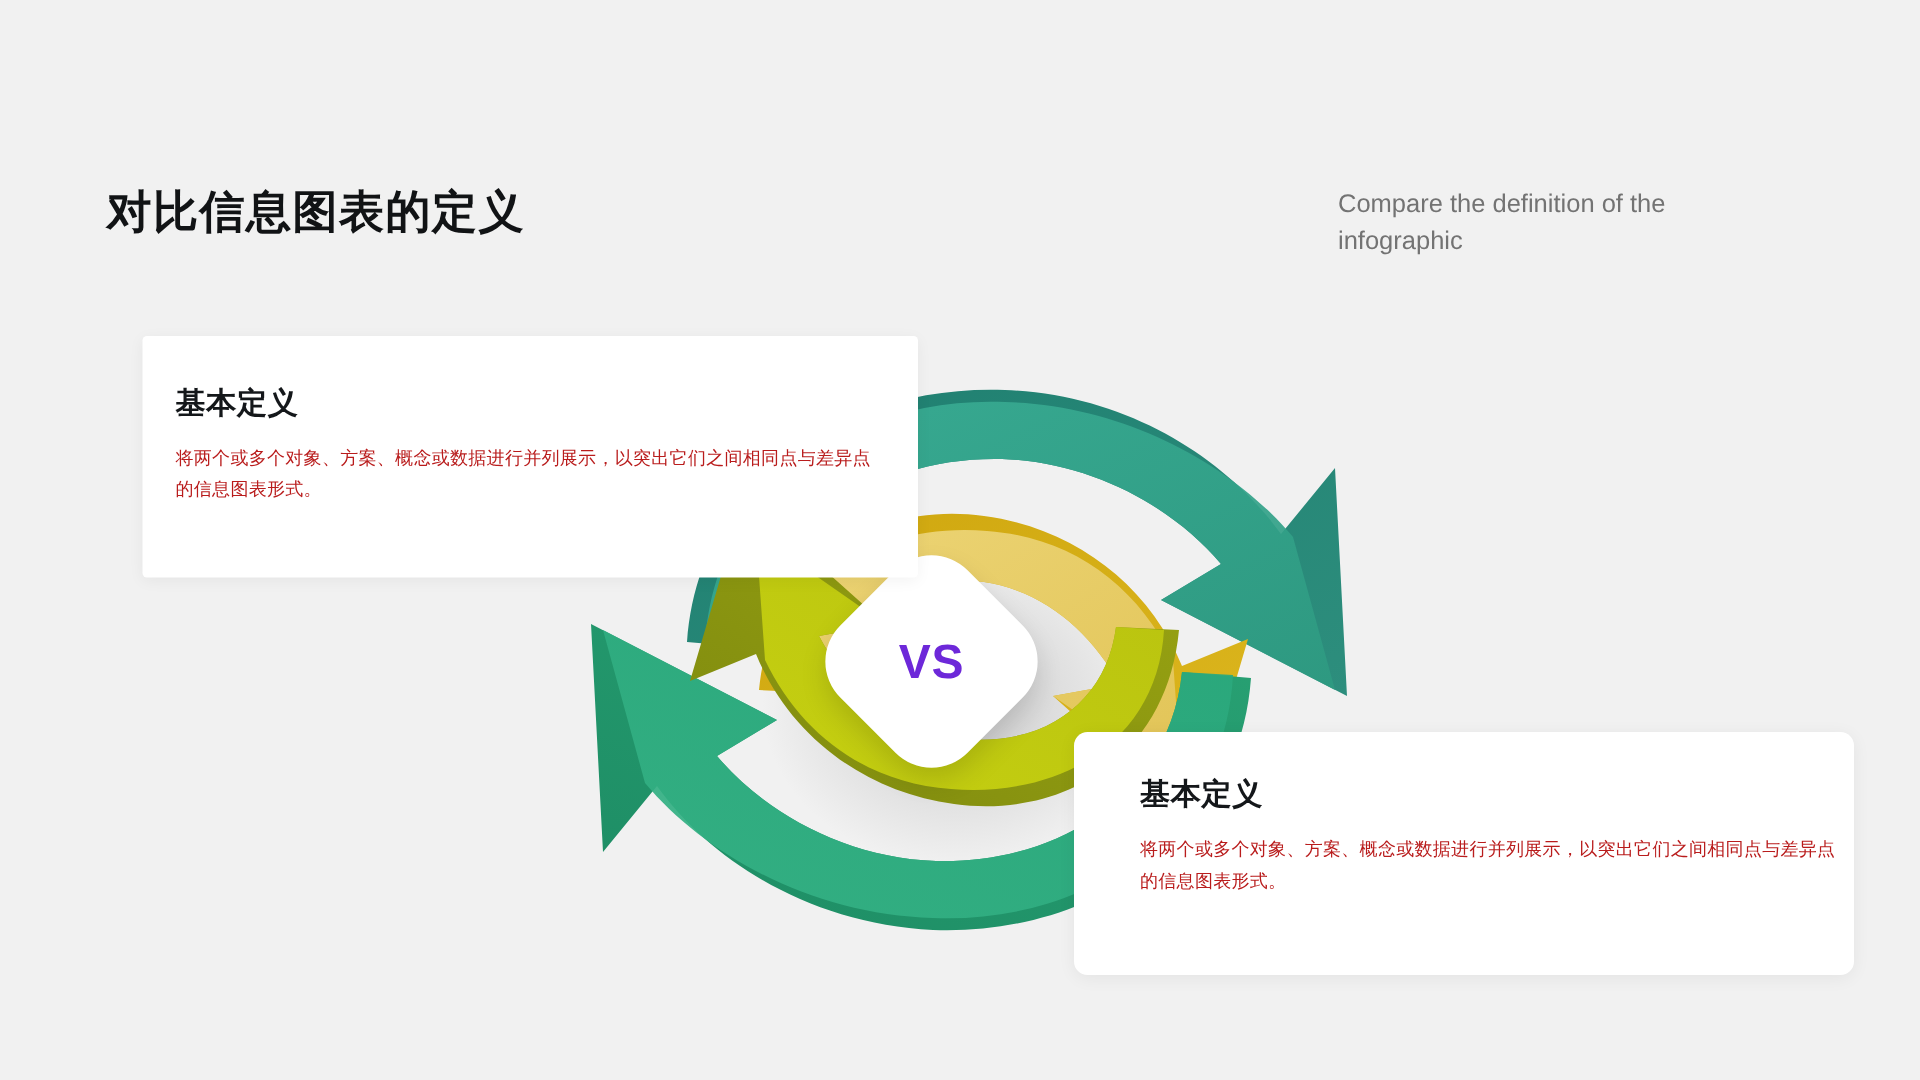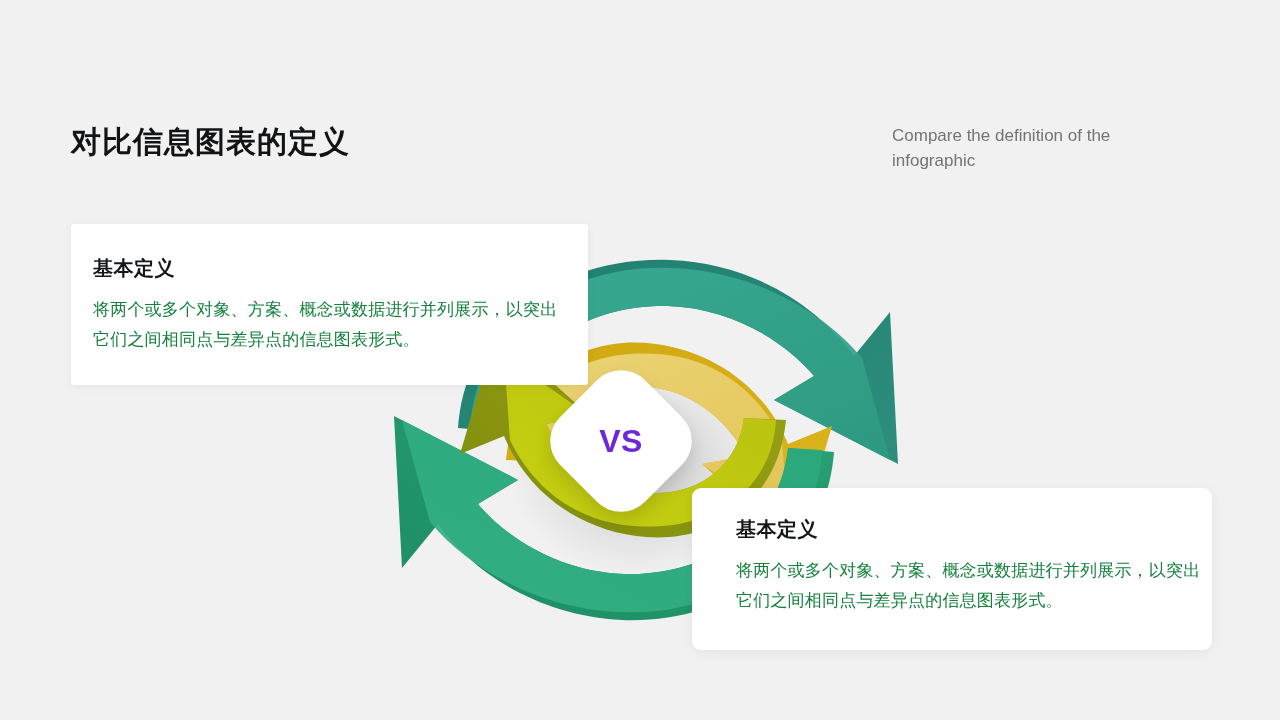--- a/index.html
+++ b/index.html
@@ -24,37 +24,38 @@
     position:absolute; left:892px; top:124px;
     width:300px;
     font-size:17px; font-weight:normal; color:#737373;
     line-height:1.45;
   }
 
   
   .card{
     position:absolute;
     background:#ffffff;
+    margin-left:24px;
   }
   .card-1{
     left:71px; top:224px; width:517px; height:161px;
     border-radius:3px;
     box-shadow:0 2px 10px rgba(0,0,0,.05);
   }
   .card-2{
     left:692px; top:488px; width:520px; height:162px;
     border-radius:9px;
     box-shadow:0 2px 12px rgba(0,0,0,.06);
   }
   .card-heading{
     font-size:20px; font-weight:bold; color:#14171a;
     letter-spacing:.5px;
   }
   .card-body{
-    font-size:17px; color:#15803d; line-height:1.75;
+    font-size:12px; color:#b91c1c; line-height:1.75;
     letter-spacing:.2px;
   }
   .card-1 .card-heading{ position:absolute; left:22px; top:31px; }
   .card-1 .card-body{ position:absolute; left:22px; top:71px; width:470px; }
   .card-2 .card-heading{ position:absolute; left:44px; top:28px; }
   .card-2 .card-body{ position:absolute; left:44px; top:68px; width:470px; }
 
   
   .graphic{
     position:absolute; left:370px; top:248px;

